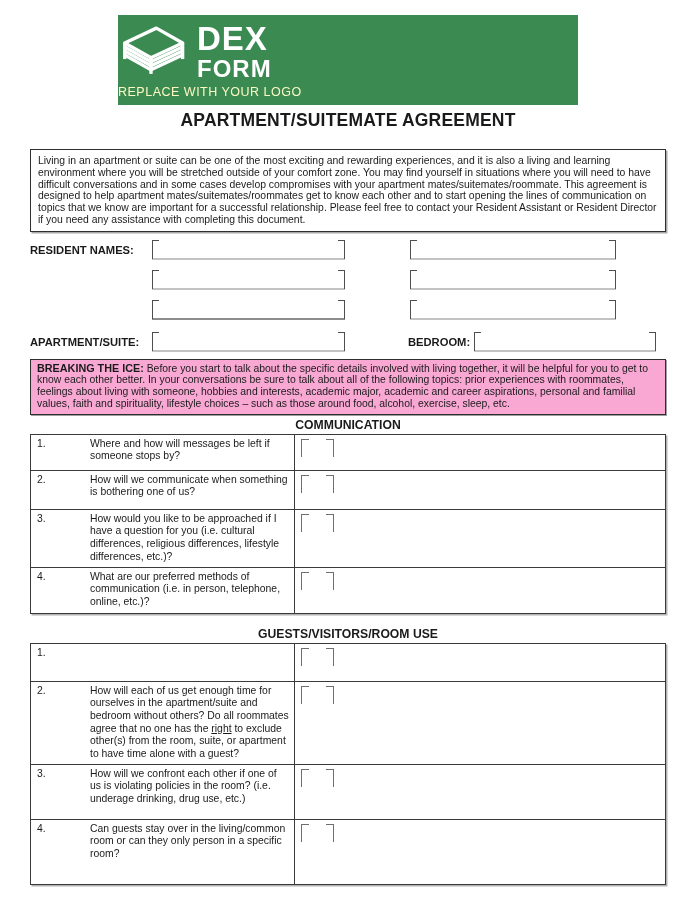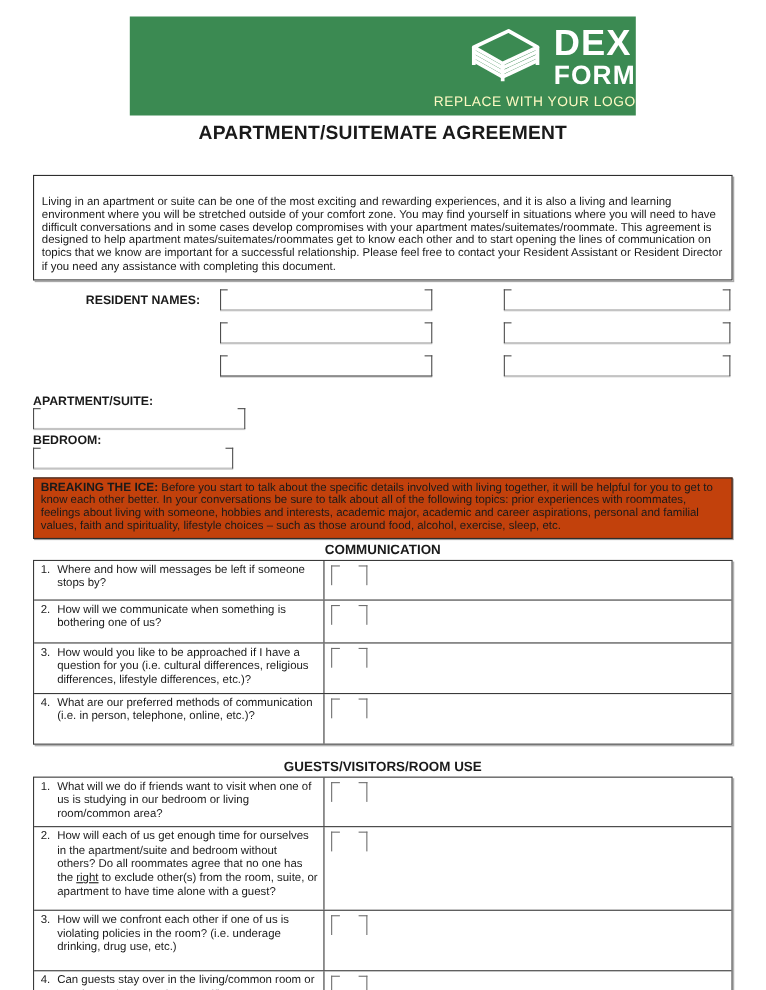--- a/index.html
+++ b/index.html
@@ -1,66 +1,66 @@
 <!DOCTYPE html>
 <html><head>
 <meta charset="utf-8">
 <style>
   * { margin:0; padding:0; box-sizing:border-box; }
   html,body { width:696px; background:#ffffff; }
   body { height:900px; font-family:"Liberation Sans", sans-serif; color:#1a1a1a; overflow:hidden; }
 
   
   .banner { width:460px; height:90px; margin:15px auto 0; background:#3b8a52;
-            display:flex; flex-direction:column; align-items:flex-end; justify-content:center; }
+            display:flex; flex-direction:column; align-items:flex-start; justify-content:center; }
   .logo-row { display:flex; align-items:center; gap:9px; }
   .stack-icon { display:block; }
   .brand { display:flex; flex-direction:column; color:#fff; font-weight:bold; line-height:1; }
   .brand-top { font-size:33px; letter-spacing:1px; }
   .brand-bottom { font-size:24px; margin-top:2px; letter-spacing:1px; }
   .tagline { margin-top:4px; color:#fef9c3; font-size:12.5px; letter-spacing:0.5px; }
 
   
   .title { text-align:center; font-size:17.5px; font-weight:bold; margin-top:5px; letter-spacing:0.2px; }
 
   
-  .intro-box { margin:28px 30px 0; border:1.2px solid #2e2e2e; box-shadow:1.5px 1.5px 0 #a8a8a8;
-               padding:18px 7px 5px; font-size:10.4px; line-height:11.75px; }
+  .intro-box { margin:18px 30px 0; border:1.2px solid #2e2e2e; box-shadow:1.5px 1.5px 0 #a8a8a8;
+               padding:5px 7px 5px; font-size:10.4px; line-height:11.75px; }
 
   
   .names { margin:8px 30px 0; }
   .nrow { display:flex; align-items:flex-start; margin-bottom:10px; }
-  .nlabel { width:122px; font-weight:bold; font-size:11.2px; padding-top:4px; white-space:nowrap;margin-left:48px; }
+  .nlabel { width:122px; font-weight:bold; font-size:11.2px; padding-top:4px; white-space:nowrap; }
   .bfield { position:relative; height:20px; border-bottom:2px solid #c3c3c3; }
   .bfield::before { content:""; position:absolute; left:0; top:0; width:6px; height:100%;
                     border-left:1.6px solid #4e4e4e; border-top:1.6px solid #4e4e4e; }
   .bfield::after  { content:""; position:absolute; right:0; top:0; width:6px; height:100%;
                     border-right:1.6px solid #4e4e4e; border-top:1.6px solid #4e4e4e; }
   .bfield.dark { border-bottom-color:#8d8d8d; }
   .f1 { width:193px; } .ngap { width:65px; } .f2 { width:206px; }
-  .apt-row { display:flex; align-items:flex-start; margin-top:12px;flex-direction:column; }
+  .apt-row { display:flex; align-items:flex-start; margin-top:12px; }
   .alabel { width:122px; font-weight:bold; font-size:11.2px; padding-top:4px; white-space:nowrap; }
   .blabel { width:66px; font-weight:bold; font-size:11.2px; padding-top:4px; white-space:nowrap; }
   .fapt { width:193px; } .agap { width:63px; } .fbed { width:182px; }
 
   
-  .breaking { margin:7px 30px 0; background:#c2410c; border:1.2px solid #2e2e2e;
+  .breaking { margin:7px 30px 0; background:#f9a8d4; border:1.2px solid #2e2e2e;
               box-shadow:1px 1px 0 #9f9f9f; padding:3px 6px 4px; font-size:10.4px; line-height:11.8px; }
   .breaking b { font-size:10.8px; }
 
   
   .section-title { text-align:center; font-weight:bold; font-size:12.2px; margin-top:3px; }
   .section-title.second { margin-top:13px; }
   .qtable { margin:2px 30px 0; border:1.2px solid #3a3a3a; box-shadow:1.5px 1.5px 0 #b2b2b2; }
   .trow { display:flex; border-bottom:1px solid #3a3a3a; }
   .trow:last-child { border-bottom:none; }
   .qcell { width:264px; border-right:1px solid #3a3a3a; padding:3px 5px 3px 6px;
            display:flex; font-size:10.4px; line-height:12.7px; }
   .qnum { width:15px; flex:none; }
-  .qtext { flex:1; }
+  .qtext { flex:1;margin-left:38px; }
   .qtext .u { text-decoration:underline; }
   .acell { flex:1; padding:3px 4px; }
   .abr { position:relative; width:33px; height:17px; margin:1px 0 0 2px; }
   .abr::before { content:""; position:absolute; left:0; top:0; width:7px; height:100%;
                  border-left:1.4px solid #6f6f6f; border-top:1.4px solid #6f6f6f; }
   .abr::after  { content:""; position:absolute; right:0; top:0; width:7px; height:100%;
                  border-right:1.4px solid #6f6f6f; border-top:1.4px solid #6f6f6f; }
   
   .h36{min-height:36px;} .h39{min-height:39px;} .h46{min-height:46px;} .h45{min-height:45px;}
   .h38{min-height:38px;} .h76{min-height:76px;} .h55{min-height:55px;} .h64{min-height:64px;}
@@ -164,21 +164,20 @@
       </div>
   </div>
 </div>
 
 <div class="section-title second">GUESTS/VISITORS/ROOM USE</div>
 <div class="qtable">
 
   <div class="trow h38">
     <div class="qcell">
       <span class="qnum">1.</span>
-      <div class="qtext"><span>What will we do if friends want to visit when one of us is studying in our bedroom or living room/common area?</span><span class="u"></span><span></span></div>
     </div>
     <div class="acell">
         <div class="abr"></div>
       </div>
   </div>
 
   <div class="trow h76">
     <div class="qcell">
       <span class="qnum">2.</span>
       <div class="qtext"><span>How will each of us get enough time for ourselves in the apartment/suite and bedroom without others?  Do all roommates agree that no one has the </span><span class="u">right</span><span> to exclude other(s) from the room, suite, or apartment to have time alone with a guest?</span></div>

